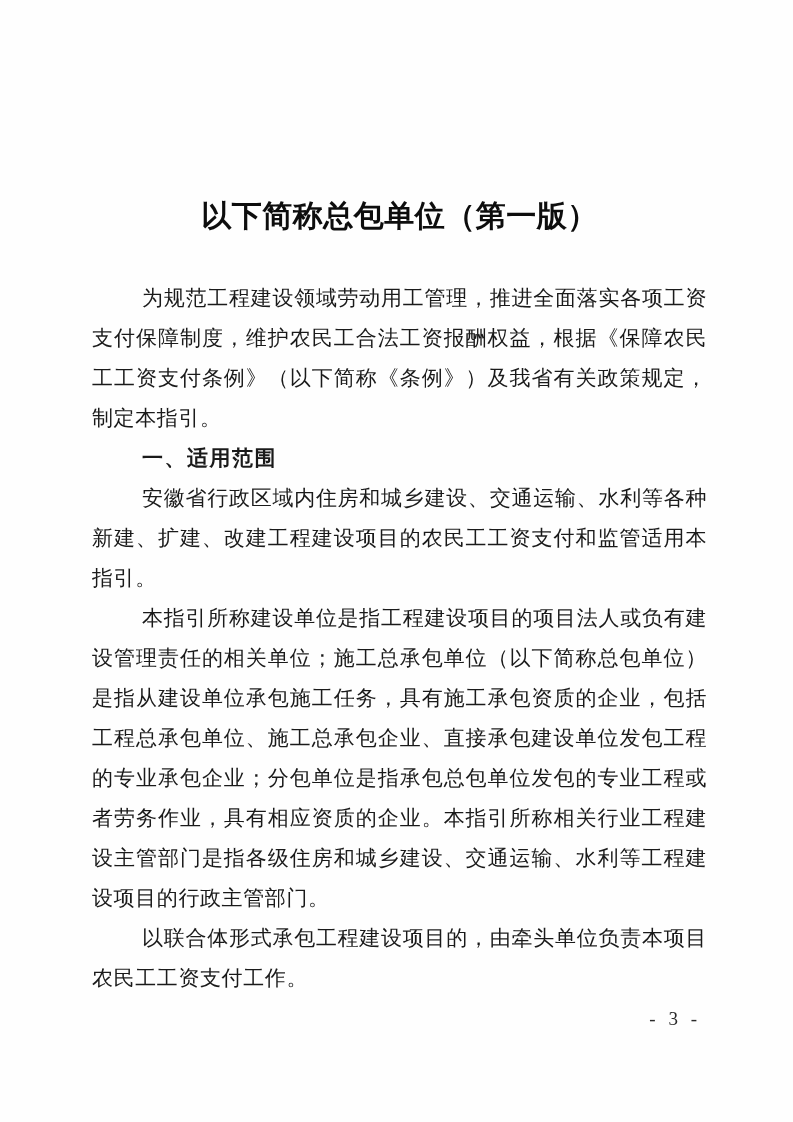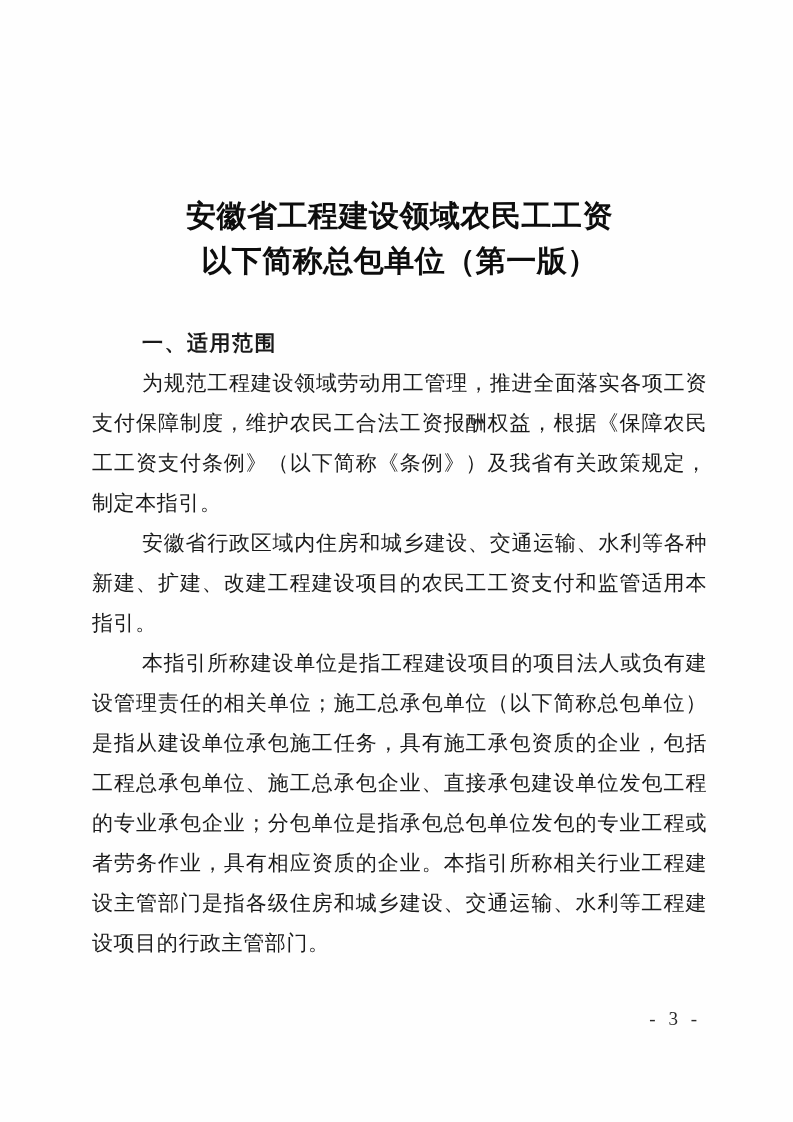--- a/index.html
+++ b/index.html
@@ -60,27 +60,27 @@
     color: #2a2a2a;
   }
 </style>
 </head>
 <body>
 
 <div class="page">
   <div class="content">
 
     <div class="doc-title">
-      <div>安徽省工程建设领域农民工工资</div>
       <div>以下简称总包单位（第一版）</div>
     </div>
 
     <div class="body-text">
+      <p class="para">为规范工程建设领域劳动用工管理，推进全面落实各项工资支付保障制度，维护农民工合法工资报酬权益，根据《保障农民工工资支付条例》（以下简称《条例》）及我省有关政策规定，制定本指引。</p>
       <p class="para heading">一、适用范围</p>
-      <p class="para">为规范工程建设领域劳动用工管理，推进全面落实各项工资支付保障制度，维护农民工合法工资报酬权益，根据《保障农民工工资支付条例》（以下简称《条例》）及我省有关政策规定，制定本指引。</p>
       <p class="para">安徽省行政区域内住房和城乡建设、交通运输、水利等各种新建、扩建、改建工程建设项目的农民工工资支付和监管适用本指引。</p>
       <p class="para">本指引所称建设单位是指工程建设项目的项目法人或负有建设管理责任的相关单位；施工总承包单位（以下简称总包单位）是指从建设单位承包施工任务，具有施工承包资质的企业，包括工程总承包单位、施工总承包企业、直接承包建设单位发包工程的专业承包企业；分包单位是指承包总包单位发包的专业工程或者劳务作业，具有相应资质的企业。本指引所称相关行业工程建设主管部门是指各级住房和城乡建设、交通运输、水利等工程建设项目的行政主管部门。</p>
+      <p class="para">以联合体形式承包工程建设项目的，由牵头单位负责本项目农民工工资支付工作。</p>
     </div>
 
   </div>
 
   <div class="page-number">- 3 -</div>
 </div>
 
 </body></html>

